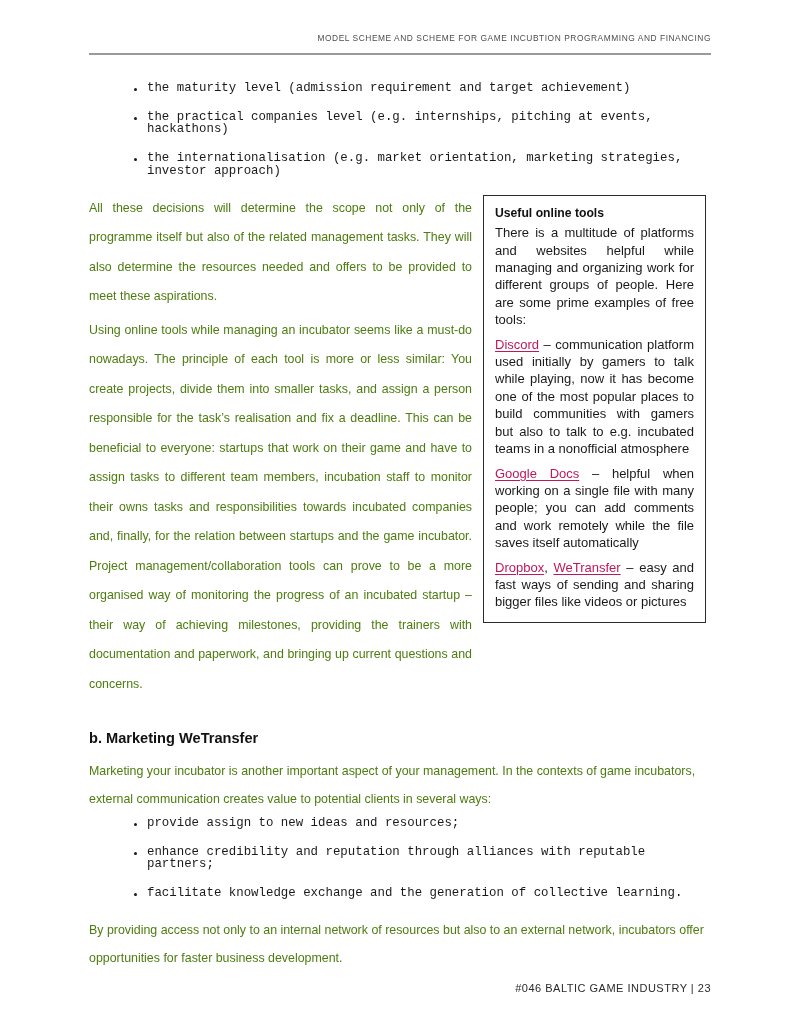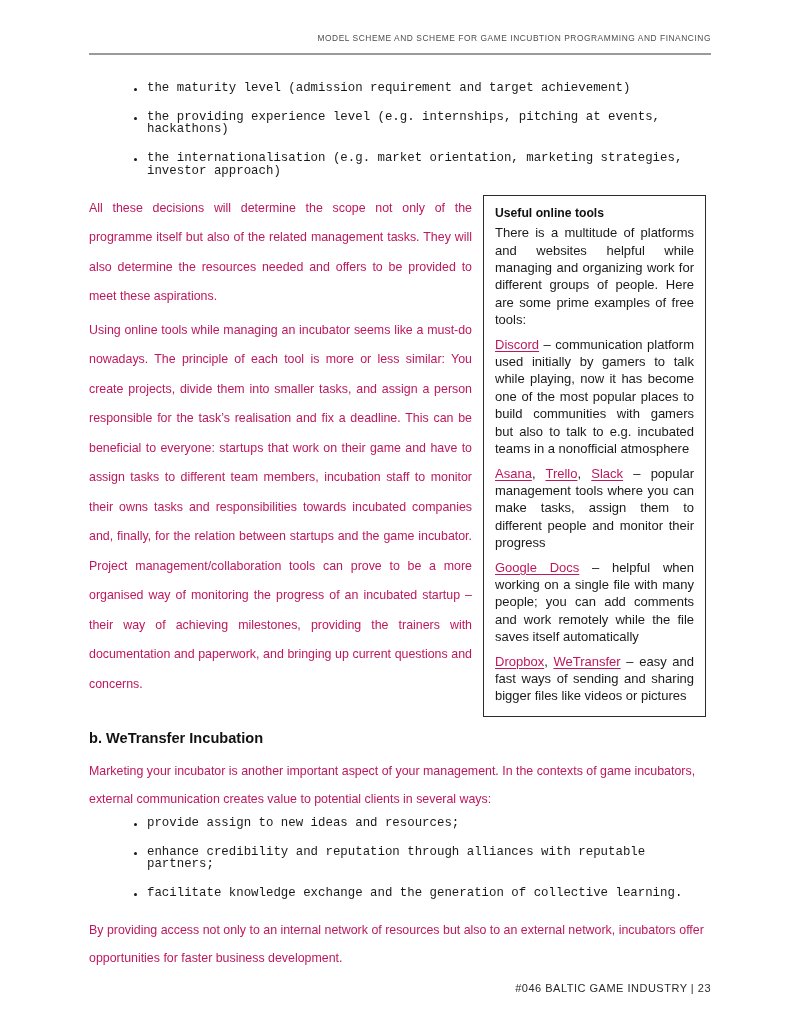--- a/index.html
+++ b/index.html
@@ -84,21 +84,21 @@
   }
   .col-left {
     width: 383px;
   }
   p.body {
     margin: 0 0 4px 0;
     font-size: 12.4px;
     line-height: 29.5px;
     text-align: justify;
     text-justify: inter-word;
-    color: #be185d;
+    color: #4d7c0f;
   }
   p.body.last { margin-bottom: 0; }
 
   
   .callout {
     position: absolute;
     left: 394px;
     top: 1px;
     width: 223px;
     border: 1.3px solid #2b2b2b;
@@ -172,56 +172,53 @@
 
   <div class="page-header">
     <div class="header-text">MODEL SCHEME AND SCHEME FOR GAME INCUBTION PROGRAMMING AND FINANCING</div>
     <div class="header-rule"></div>
   </div>
 
   <div class="content">
 
     <ul class="bullets bullets-top">
       <li>the maturity level (admission requirement and target achievement)</li>
-      <li>the providing experience level (e.g. internships, pitching at events, hackathons)</li>
+      <li>the practical companies level (e.g. internships, pitching at events, hackathons)</li>
       <li>the internationalisation (e.g. market orientation, marketing strategies, investor approach)</li>
     </ul>
 
     <div class="cols">
 
       <div class="col-left">
         <p class="body">All these decisions will determine the scope not only of the programme itself but also of the related management tasks. They will also determine the resources needed and offers to be provided to meet these aspirations.</p>
         <p class="body last">Using online tools while managing an incubator seems like a must-do nowadays. The principle of each tool is more or less similar: You create projects, divide them into smaller tasks, and assign a person responsible for the task’s realisation and fix a deadline. This can be beneficial to everyone: startups that work on their game and have to assign tasks to different team members, incubation staff to monitor their owns tasks and responsibilities towards incubated companies and, finally, for the relation between startups and the  game incubator. Project management/collaboration tools can prove to be a more organised way of monitoring the progress of an incubated startup – their way of achieving milestones, providing the trainers with documentation and paperwork, and bringing up current questions and concerns.</p>
       </div>
 
       <aside class="callout">
         <h3>Useful online tools</h3>
         <p>There is a multitude of platforms and websites helpful while managing and organizing work for different groups of people. Here are some prime examples of free tools:</p>
 
         <p>
           <a class="tool-link" href="#">Discord</a><span> – communication platform used initially by gamers to talk while playing, now it has become one of the most popular places to build communities with gamers but also to talk to e.g. incubated teams in a nonofficial atmosphere</span>
         </p>
 
-        <p>
-          <a class="tool-link" href="#">Asana</a><span>, </span><a class="tool-link" href="#">Trello</a><span>, </span><a class="tool-link" href="#">Slack</a><span> – popular management tools where you can make tasks, assign them to different people and monitor their progress</span>
-        </p>
 
         <p>
           <a class="tool-link" href="#">Google Docs</a><span> – helpful when working on a single file with many people; you can add comments and work remotely while the file saves itself automatically</span>
         </p>
 
         <p>
           <a class="tool-link" href="#">Dropbox</a><span>, </span><a class="tool-link" href="#">WeTransfer</a><span> – easy and fast ways of sending and sharing bigger files like videos or pictures</span>
         </p>
       </aside>
 
     </div>
 
     <div class="wide">
-      <h2 class="section">b. WeTransfer Incubation</h2>
+      <h2 class="section">b. Marketing WeTransfer</h2>
       <p class="body">Marketing your incubator is another important aspect of your management. In the contexts of game incubators, external communication creates value to potential clients in several ways:</p>
 
       <ul class="bullets bullets-bottom">
         <li>provide assign to new ideas and resources;</li>
         <li>enhance credibility and reputation through alliances with reputable partners;</li>
         <li>facilitate knowledge exchange and the generation of collective learning.</li>
       </ul>
 
       <p class="body">By providing access not only to an internal network of resources but also to an external network, incubators offer opportunities for faster business development.</p>
     </div>

